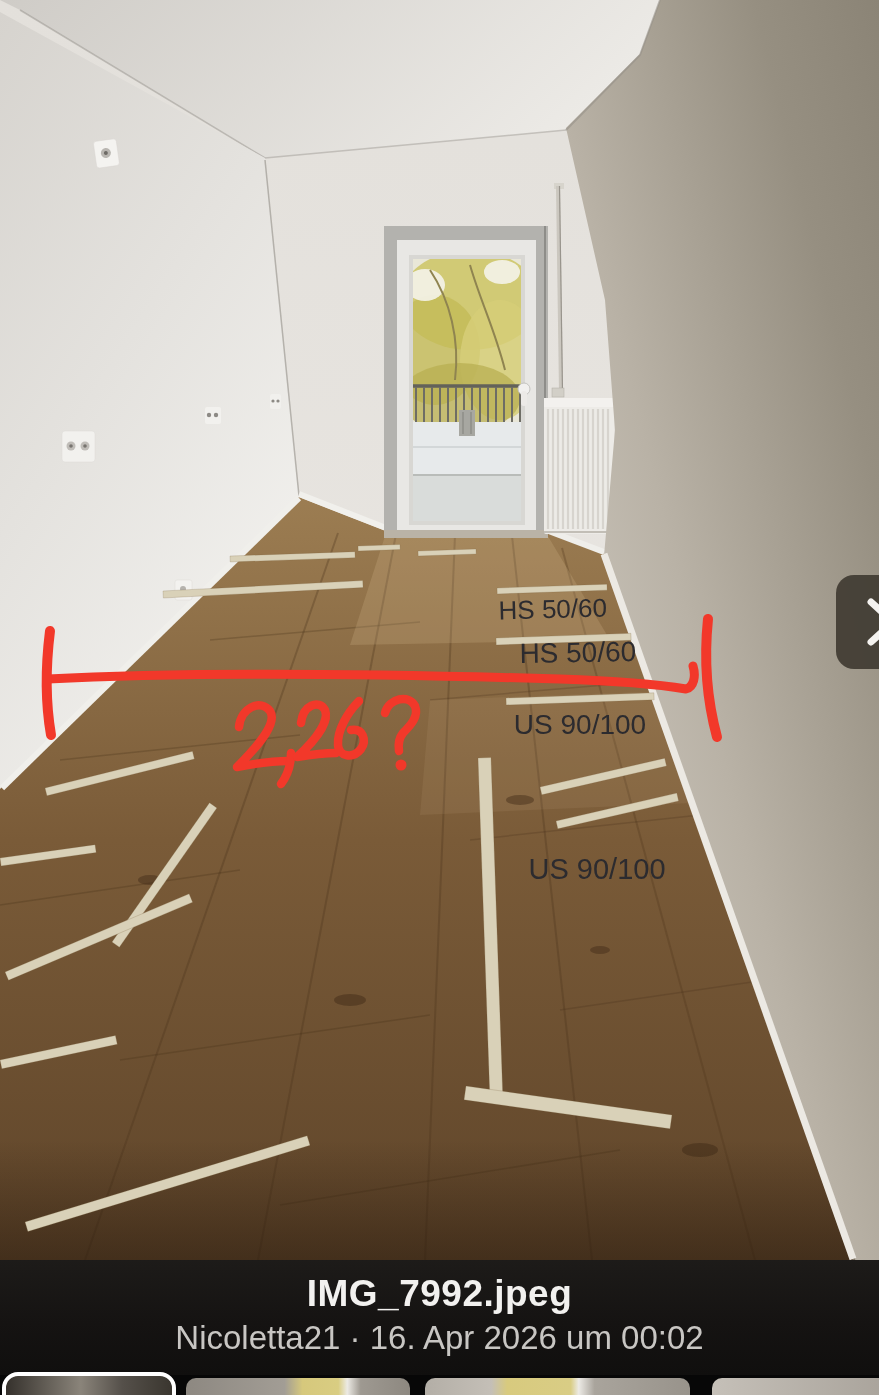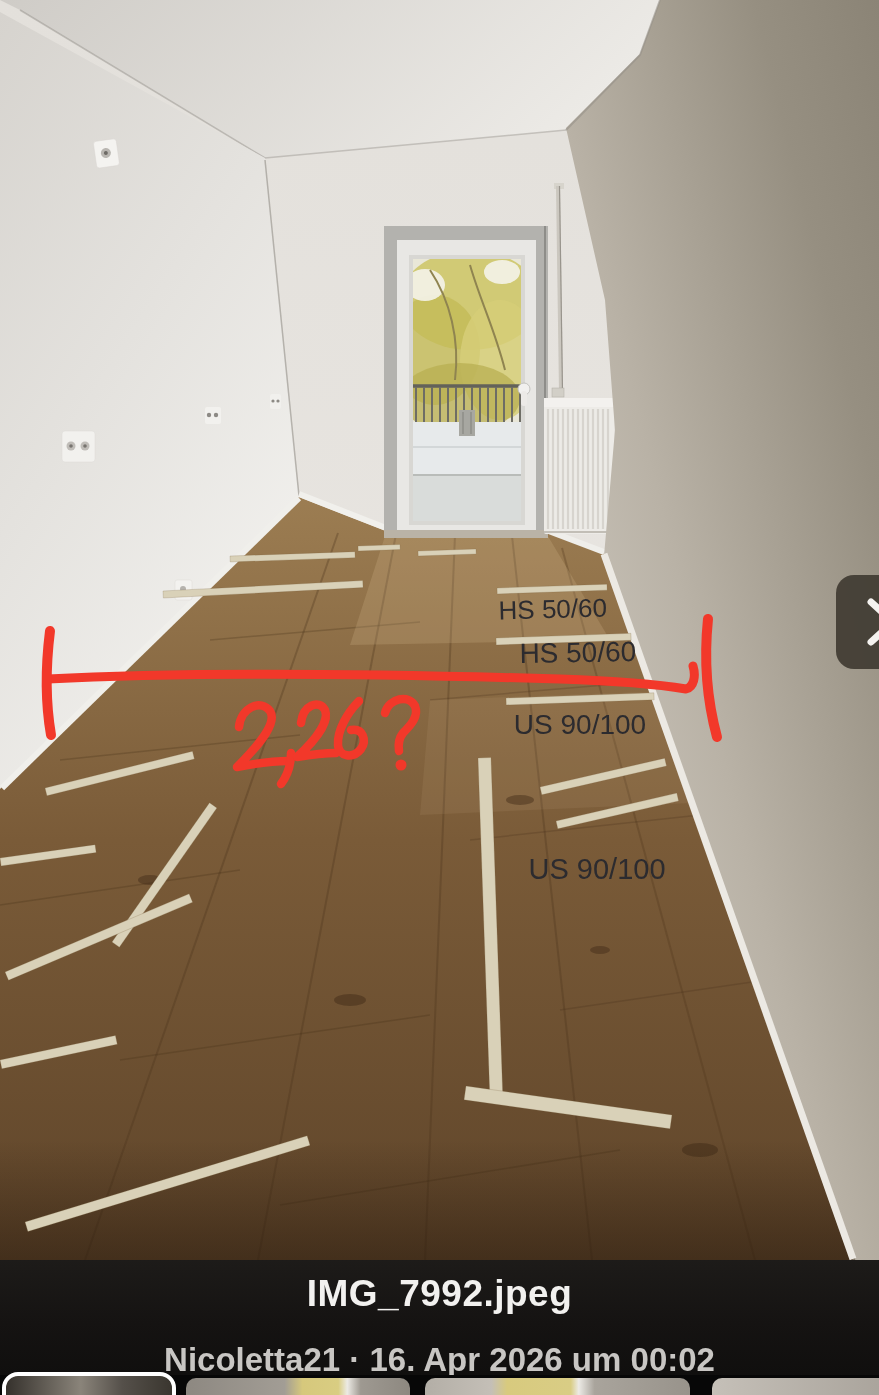--- a/index.html
+++ b/index.html
@@ -9,21 +9,21 @@
   .photo svg{display:block;}
 
   .next-btn{position:absolute;left:836px;top:575px;width:92px;height:94px;border:none;
             border-radius:18px;background:rgba(64,59,50,0.92);display:flex;
             align-items:center;justify-content:center;cursor:pointer;padding:0;}
 
   .info-bar{position:absolute;left:0;top:1260px;width:879px;height:115px;
             background:linear-gradient(180deg,#1d1b19 0%,#151312 55%,#100f0e 100%);
             text-align:center;color:#f2f1ef;}
   .filename{padding-top:13px;font-size:37px;font-weight:700;letter-spacing:.5px;}
-  .meta{margin-top:26px;font-size:33px;font-weight:700;color:#c8c6c3;}
+  .meta{margin-top:4px;font-size:33px;font-weight:400;color:#c8c6c3;}
 
   .thumb-strip{position:absolute;left:0;top:1375px;width:879px;height:20px;background:#070707;}
   .thumb{position:absolute;border-radius:10px 10px 0 0;}
   .thumb.selected{border:4px solid #fff;border-radius:16px;}
   .t1{left:2px;top:1372px;width:166px;height:40px;
       background:linear-gradient(90deg,#35312c 0%,#8a847a 45%,#55504a 70%,#3a362f 100%);}
   .t2{left:186px;top:1378px;width:224px;height:30px;
       background:linear-gradient(90deg,#8d8881 0%,#a29d95 44%,#d6c87c 52%,#d9cd82 68%,#eceae4 72%,#9e9991 78%,#8d8880 100%);}
   .t3{left:425px;top:1378px;width:265px;height:30px;
       background:linear-gradient(90deg,#b3aea6 0%,#c4bfb7 25%,#d8ca7e 31%,#d9cd85 55%,#eceae5 58%,#a9a49c 64%,#98938b 100%);}

